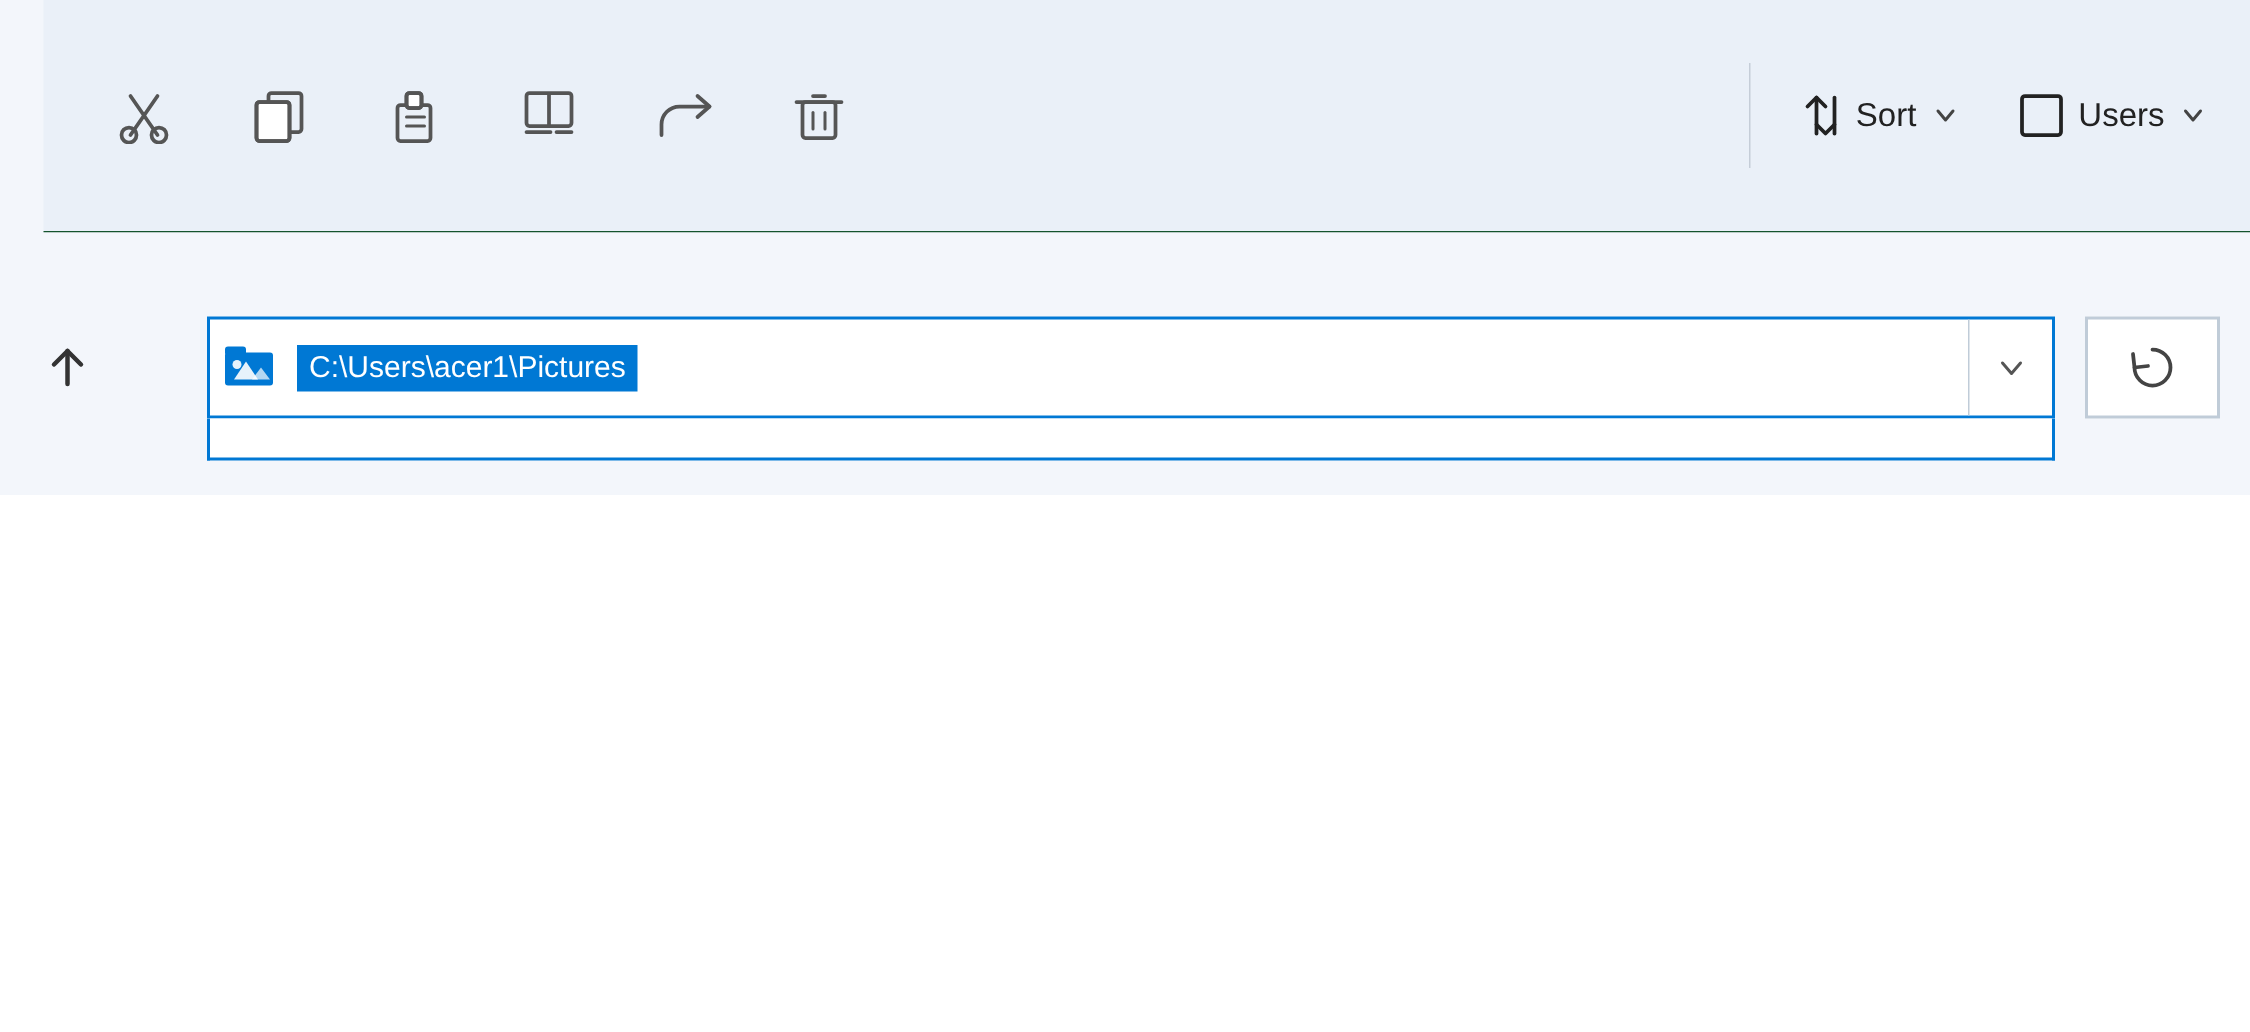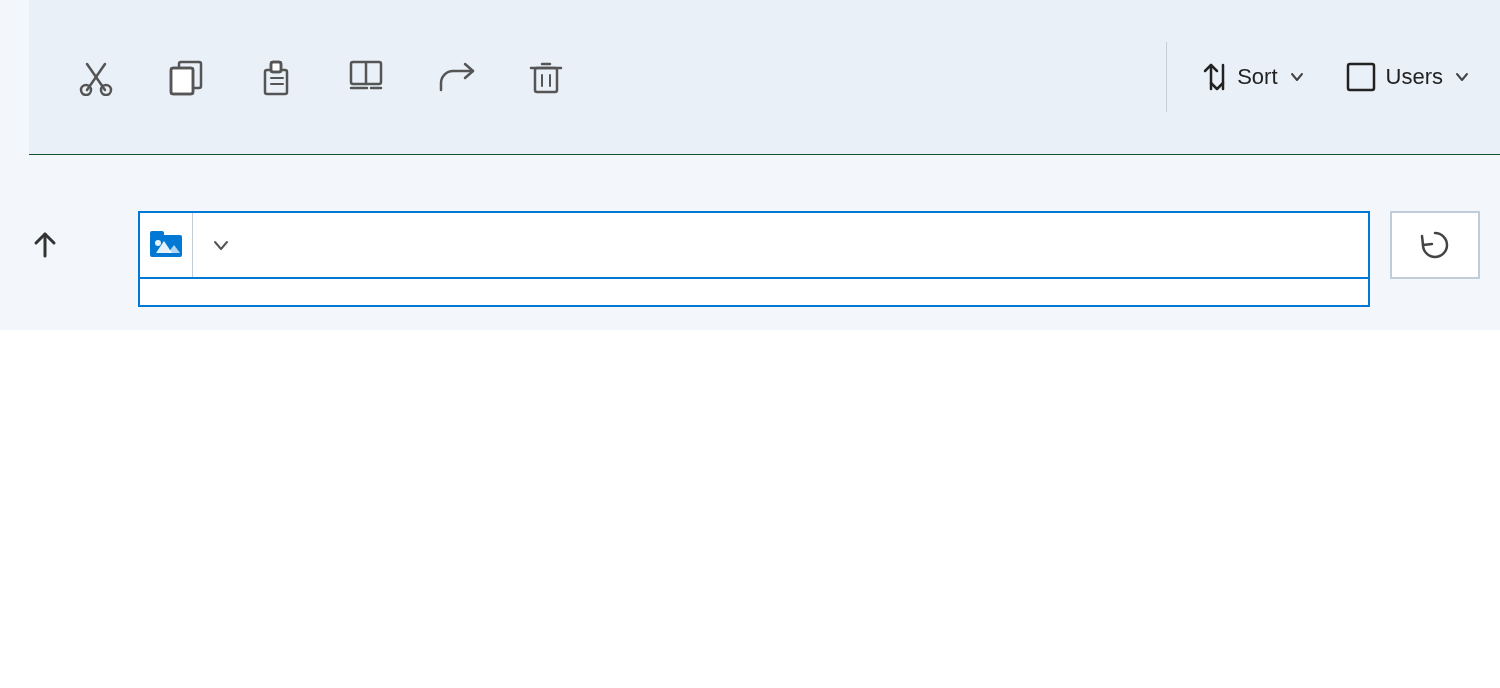--- a/index.html
+++ b/index.html
@@ -282,20 +282,23 @@
 
             <rect x="2" y="8" width="32" height="22" rx="2" fill="#0078d4"></rect>
             <rect x="2" y="4" width="14" height="6" rx="2" fill="#0078d4"></rect>
 
             <polygon points="8,26 16,14 24,26" fill="white" opacity="0.9"></polygon>
             <polygon points="20,26 26,18 32,26" fill="white" opacity="0.7"></polygon>
             <circle cx="10" cy="16" r="3" fill="white" opacity="0.9"></circle>
           </svg>
         </div>
 
+        <div class="address-input-wrapper">
+          <span class="address-text">C:\Users\acer1\Pictures</span>
+        </div>
 
         <div class="address-dropdown-btn">
           <svg width="22" height="22" viewBox="0 0 22 22" fill="none">
             <polyline points="5,8 11,15 17,8" stroke="#555" stroke-width="2" stroke-linecap="round" stroke-linejoin="round" fill="none"></polyline>
           </svg>
         </div>
       </div>
 
       <div class="address-second-line"></div>
     </div>

